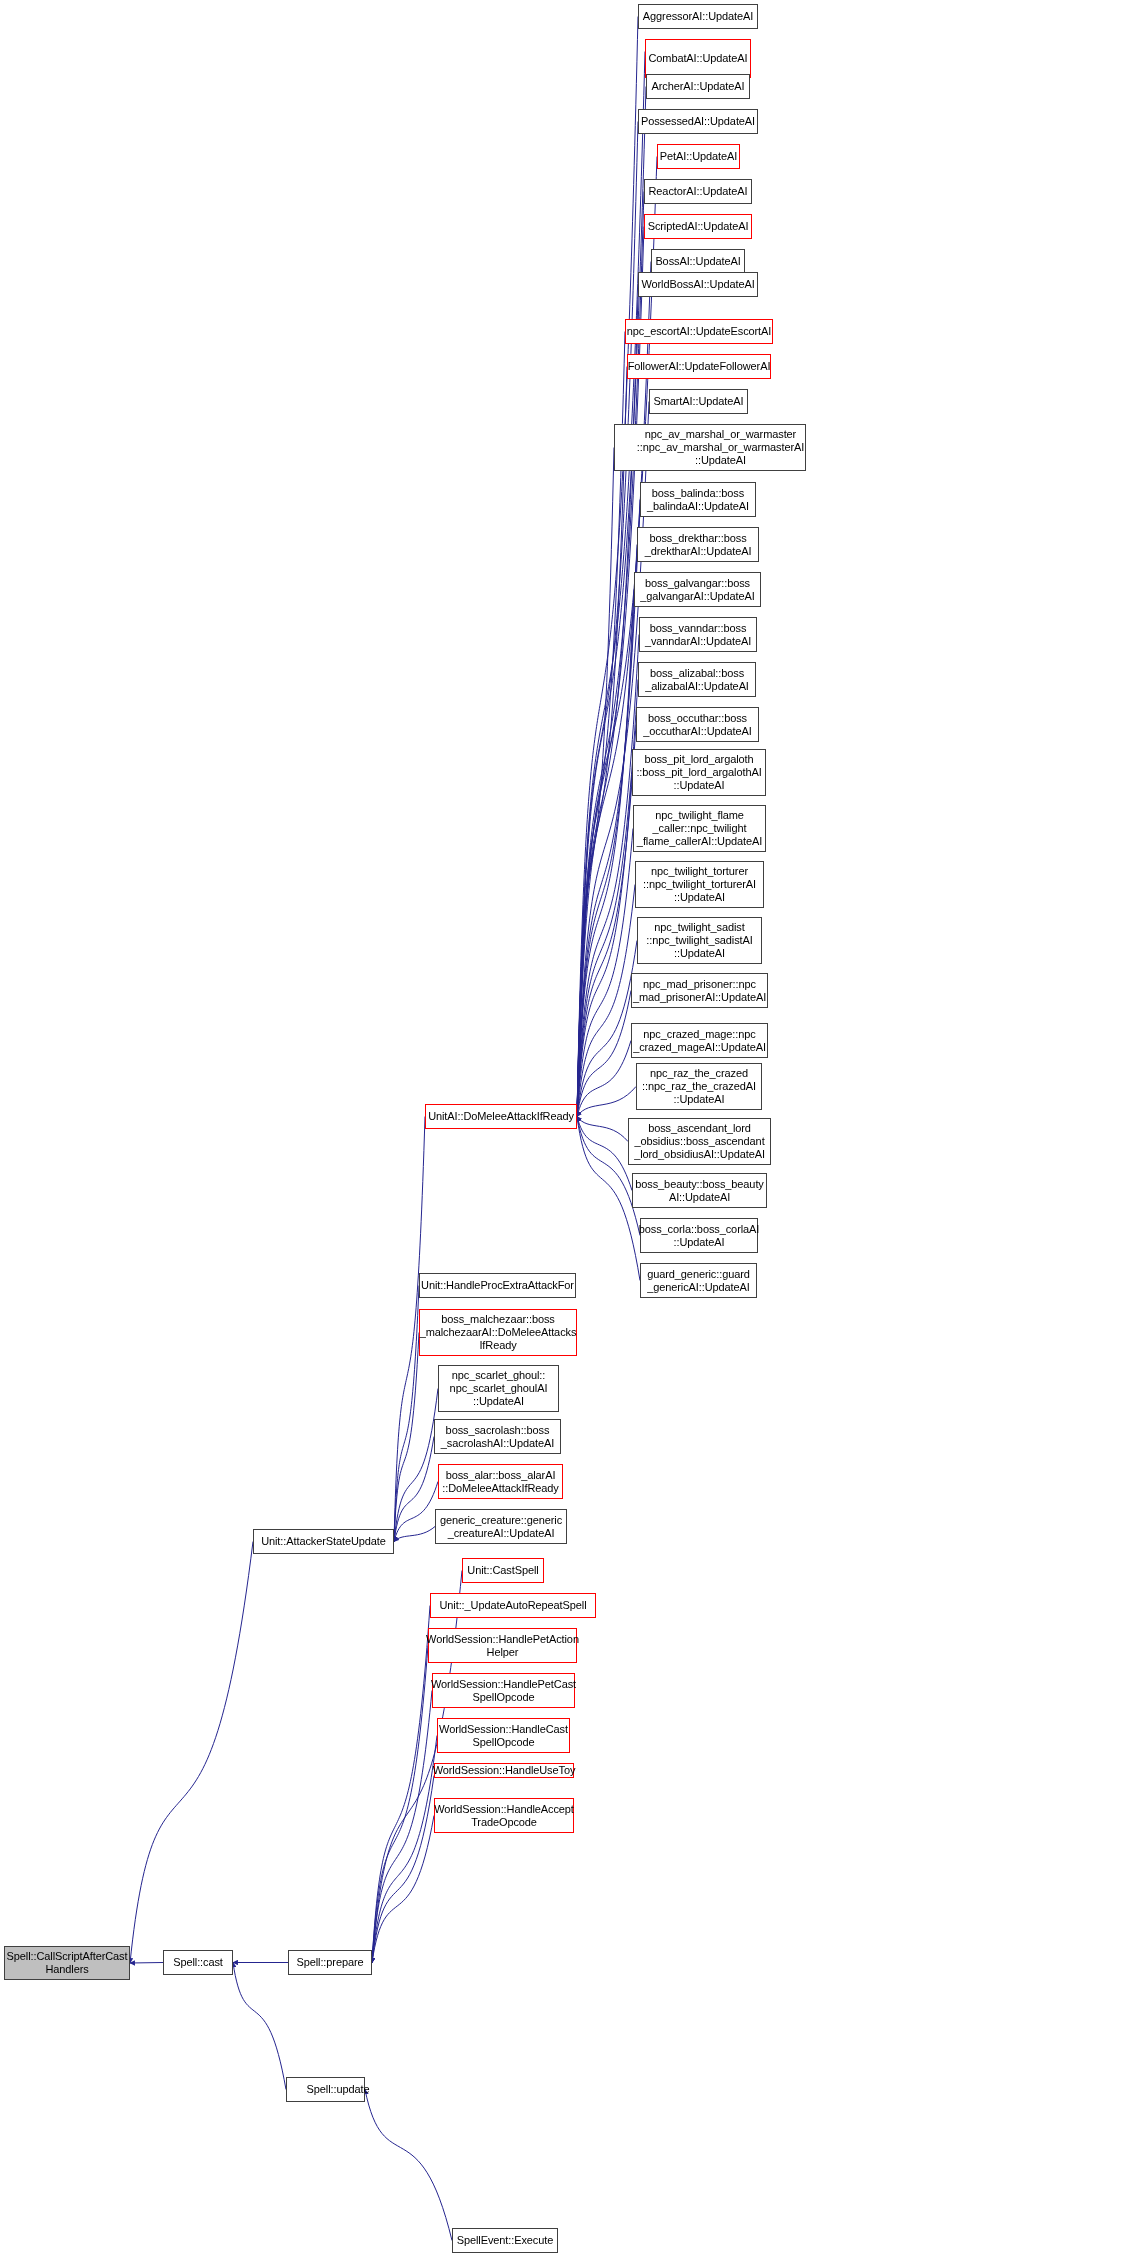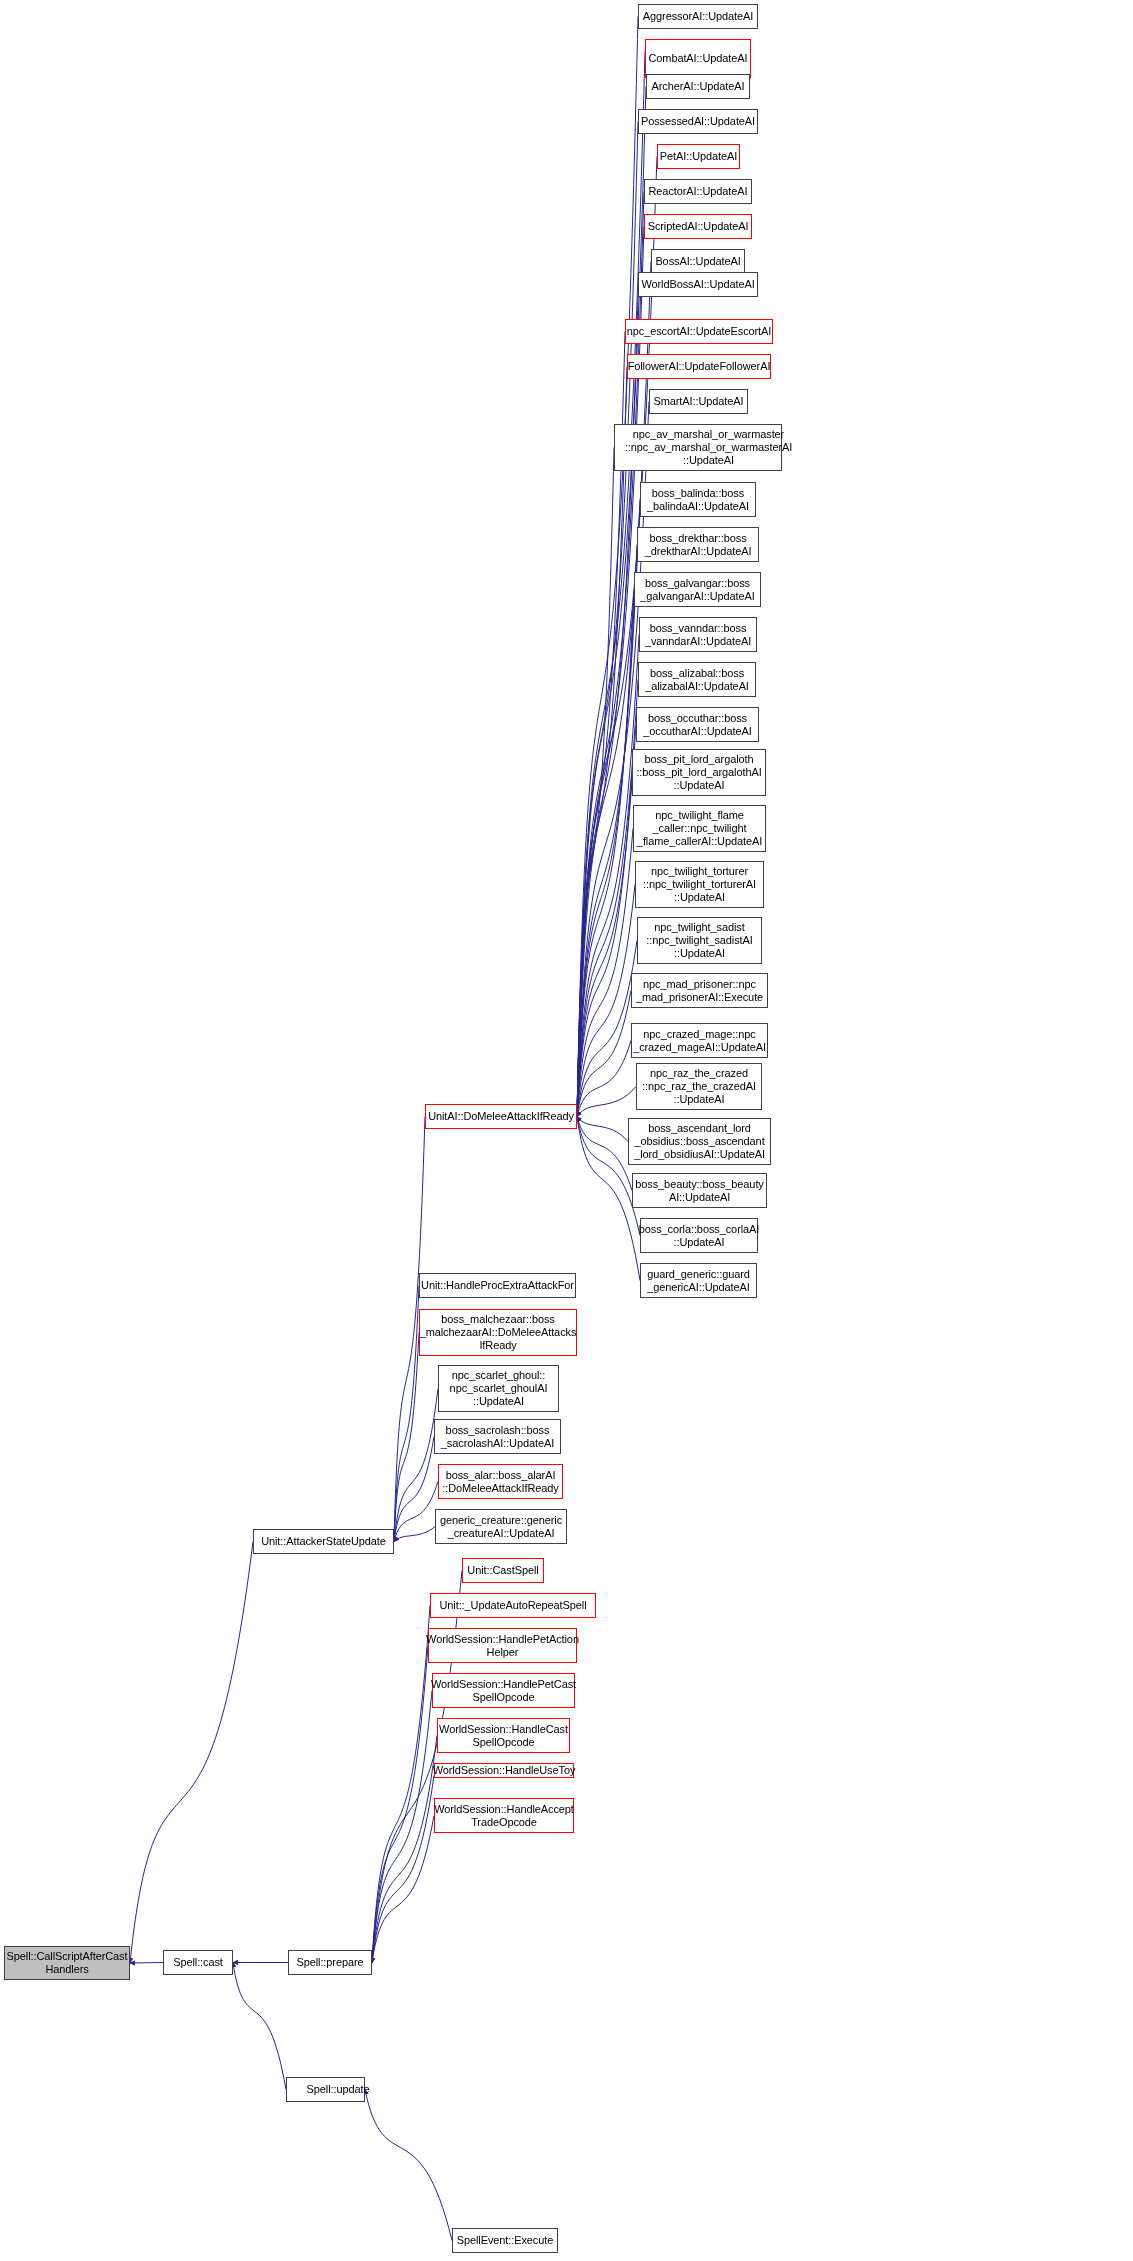--- a/index.html
+++ b/index.html
@@ -124,21 +124,21 @@
     <div class="node" style="left: 646px; top: 74px; width: 104px; height: 25px;">ArcherAI::UpdateAI</div>
     <div class="node" style="left: 638px; top: 109px; width: 120px; height: 25px;">PossessedAI::UpdateAI</div>
     <div class="node red" style="left: 657px; top: 144px; width: 83px; height: 25px;">PetAI::UpdateAI</div>
     <div class="node" style="left: 644px; top: 179px; width: 108px; height: 25px;">ReactorAI::UpdateAI</div>
     <div class="node red" style="left: 644px; top: 214px; width: 108px; height: 25px;">ScriptedAI::UpdateAI</div>
     <div class="node" style="left: 651px; top: 249px; width: 94px; height: 25px;">BossAI::UpdateAI</div>
     <div class="node" style="left: 638px; top: 272px; width: 120px; height: 25px;">WorldBossAI::UpdateAI</div>
     <div class="node red" style="left: 625px; top: 319px; width: 148px; height: 25px;">npc_escortAI::UpdateEscortAI</div>
     <div class="node red" style="left: 627px; top: 354px; width: 144px; height: 25px;">FollowerAI::UpdateFollowerAI</div>
     <div class="node" style="left: 649px; top: 389px; width: 99px; height: 25px;">SmartAI::UpdateAI</div>
-    <div class="node" style="left: 614px; top: 424px; width: 168px; height: 47px; padding-left: 24px;">npc_av_marshal_or_warmaster
+    <div class="node" style="left: 614px; top: 424px; width: 192px; height: 47px; padding-left: 24px;">npc_av_marshal_or_warmaster
 ::npc_av_marshal_or_warmasterAI
 ::UpdateAI</div>
     <div class="node" style="left: 640px; top: 482px; width: 116px; height: 35px;">boss_balinda::boss
 _balindaAI::UpdateAI</div>
     <div class="node" style="left: 637px; top: 527px; width: 122px; height: 35px;">boss_drekthar::boss
 _drektharAI::UpdateAI</div>
     <div class="node" style="left: 634px; top: 572px; width: 127px; height: 35px;">boss_galvangar::boss
 _galvangarAI::UpdateAI</div>
     <div class="node" style="left: 639px; top: 617px; width: 118px; height: 35px;">boss_vanndar::boss
 _vanndarAI::UpdateAI</div>
@@ -152,21 +152,21 @@
     <div class="node" style="left: 633px; top: 805px; width: 133px; height: 47px;">npc_twilight_flame
 _caller::npc_twilight
 _flame_callerAI::UpdateAI</div>
     <div class="node" style="left: 635px; top: 861px; width: 129px; height: 47px;">npc_twilight_torturer
 ::npc_twilight_torturerAI
 ::UpdateAI</div>
     <div class="node" style="left: 637px; top: 917px; width: 125px; height: 47px;">npc_twilight_sadist
 ::npc_twilight_sadistAI
 ::UpdateAI</div>
     <div class="node" style="left: 631px; top: 973px; width: 137px; height: 35px;">npc_mad_prisoner::npc
-_mad_prisonerAI::Execute</div>
+_mad_prisonerAI::UpdateAI</div>
     <div class="node" style="left: 631px; top: 1023px; width: 137px; height: 35px;">npc_crazed_mage::npc
 _crazed_mageAI::UpdateAI</div>
     <div class="node" style="left: 636px; top: 1063px; width: 126px; height: 47px;">npc_raz_the_crazed
 ::npc_raz_the_crazedAI
 ::UpdateAI</div>
     <div class="node" style="left: 628px; top: 1118px; width: 143px; height: 47px;">boss_ascendant_lord
 _obsidius::boss_ascendant
 _lord_obsidiusAI::UpdateAI</div>
     <div class="node" style="left: 632px; top: 1173px; width: 135px; height: 35px;">boss_beauty::boss_beauty
 AI::UpdateAI</div>

